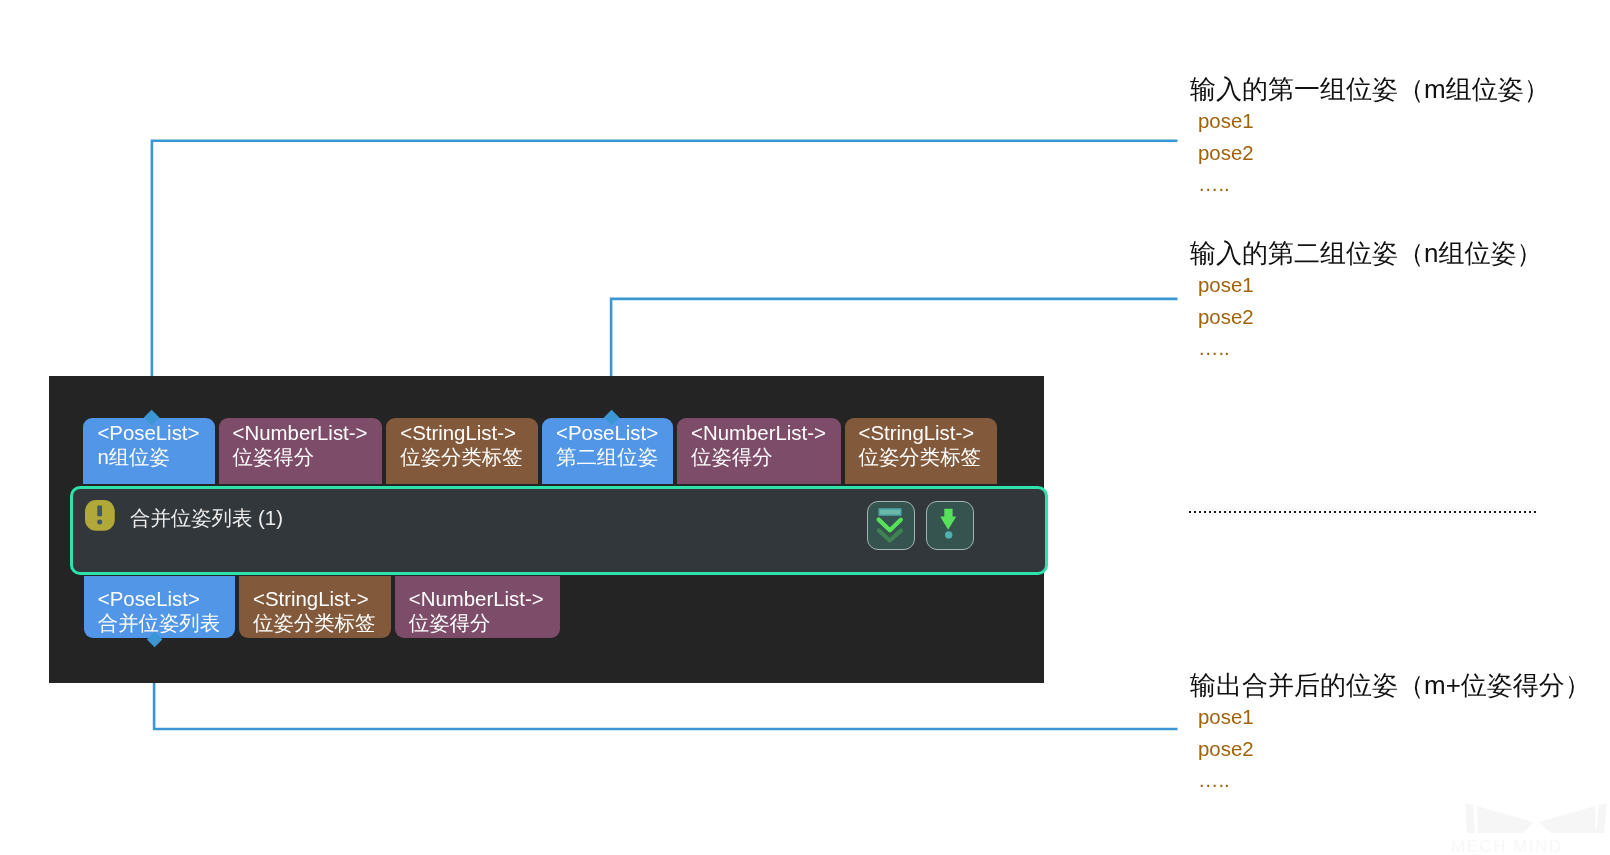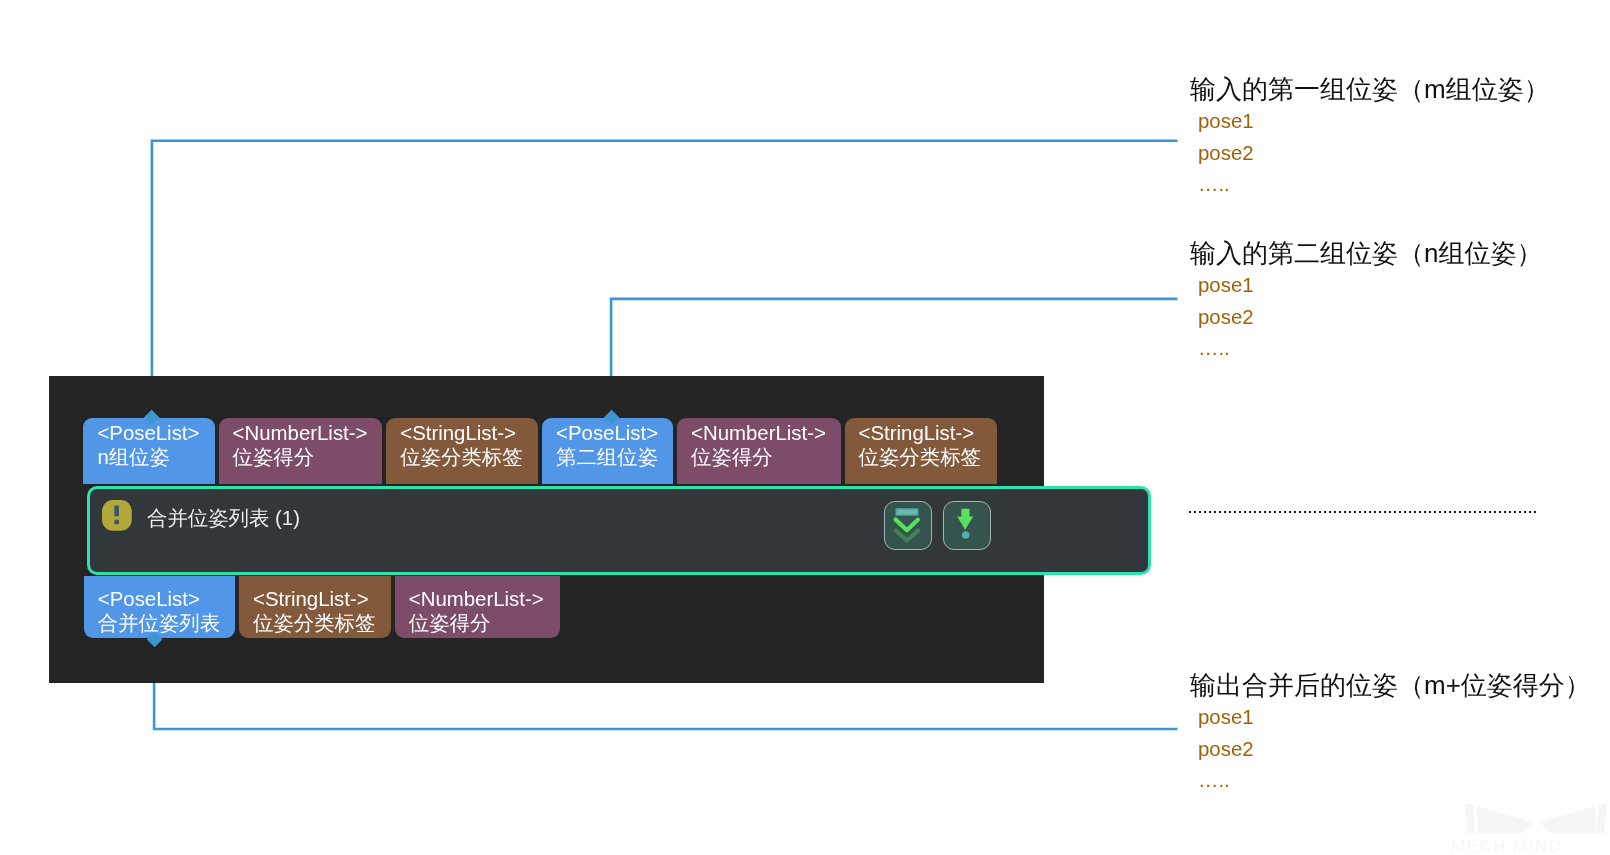--- a/index.html
+++ b/index.html
@@ -21,21 +21,21 @@
   .port .plabel{font-size:20.4px;line-height:24px;}
 
   .in-row{left:34.4px;top:41.8px;}
   .in-row .port{border-radius:9px 9px 0 0;height:66px;margin-right:4px;
                 padding-top:3px;}
   .out-row{left:34.8px;top:199.6px;}
   .out-row .port{border-radius:0 0 9px 9px;height:62px;margin-right:4px;
                  padding-bottom:3px;}
 
   
-  .node-header{position:absolute;left:38px;top:109.6px;width:1064px;height:89px;
+  .node-header{position:absolute;left:21px;top:109.6px;width:978px;height:89px;
                box-sizing:border-box;border:3.4px solid #2ee2ab;border-radius:10px;
                background:#31373b;}
   .warn-icon{position:absolute;left:12.1px;top:11.9px;width:29.8px;height:30.7px;}
   .hdr-title{position:absolute;left:57px;top:14.2px;font-size:20.4px;color:#ededed;
              white-space:nowrap;line-height:30px;}
   .btn{position:absolute;top:12.5px;width:48.8px;height:48.6px;box-sizing:border-box;
        border:1.7px solid #a2b5b2;border-radius:11px;background:#35534f;}
   .btn1{left:793.5px;}
   .btn2{left:852.6px;}
   .btn svg{position:absolute;left:-1.7px;top:-1.7px;}

